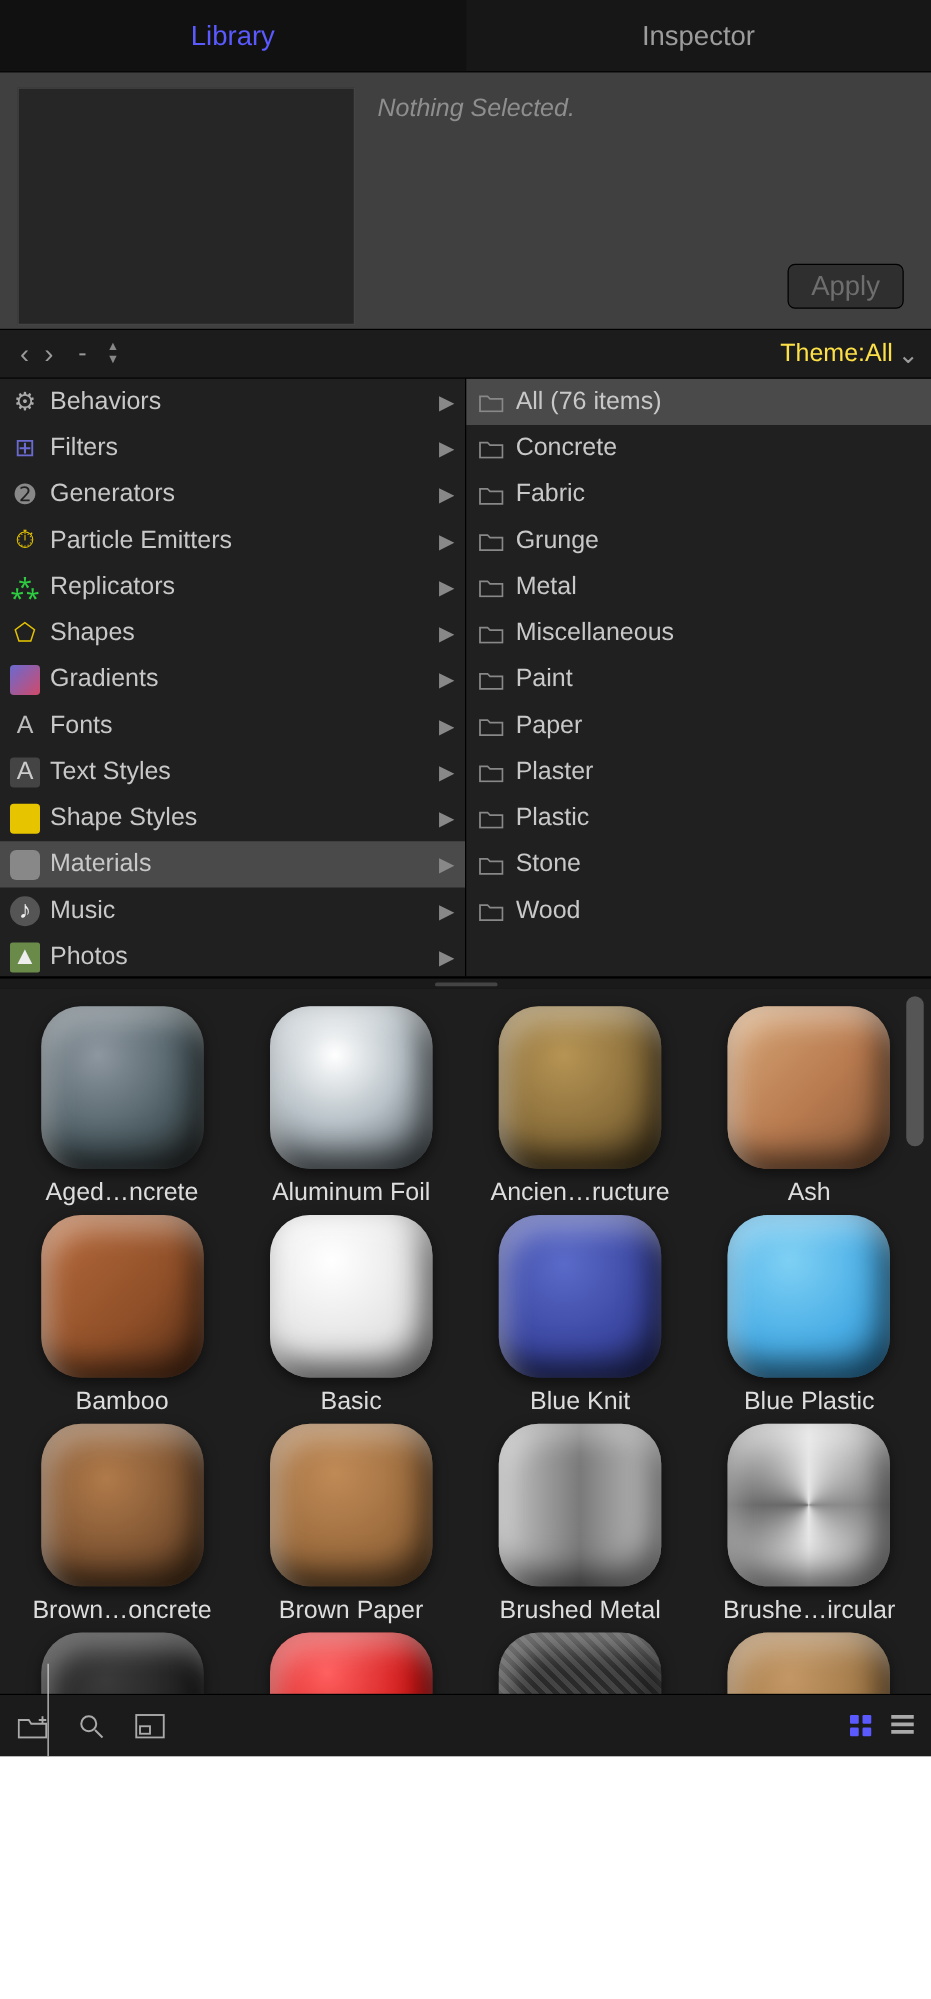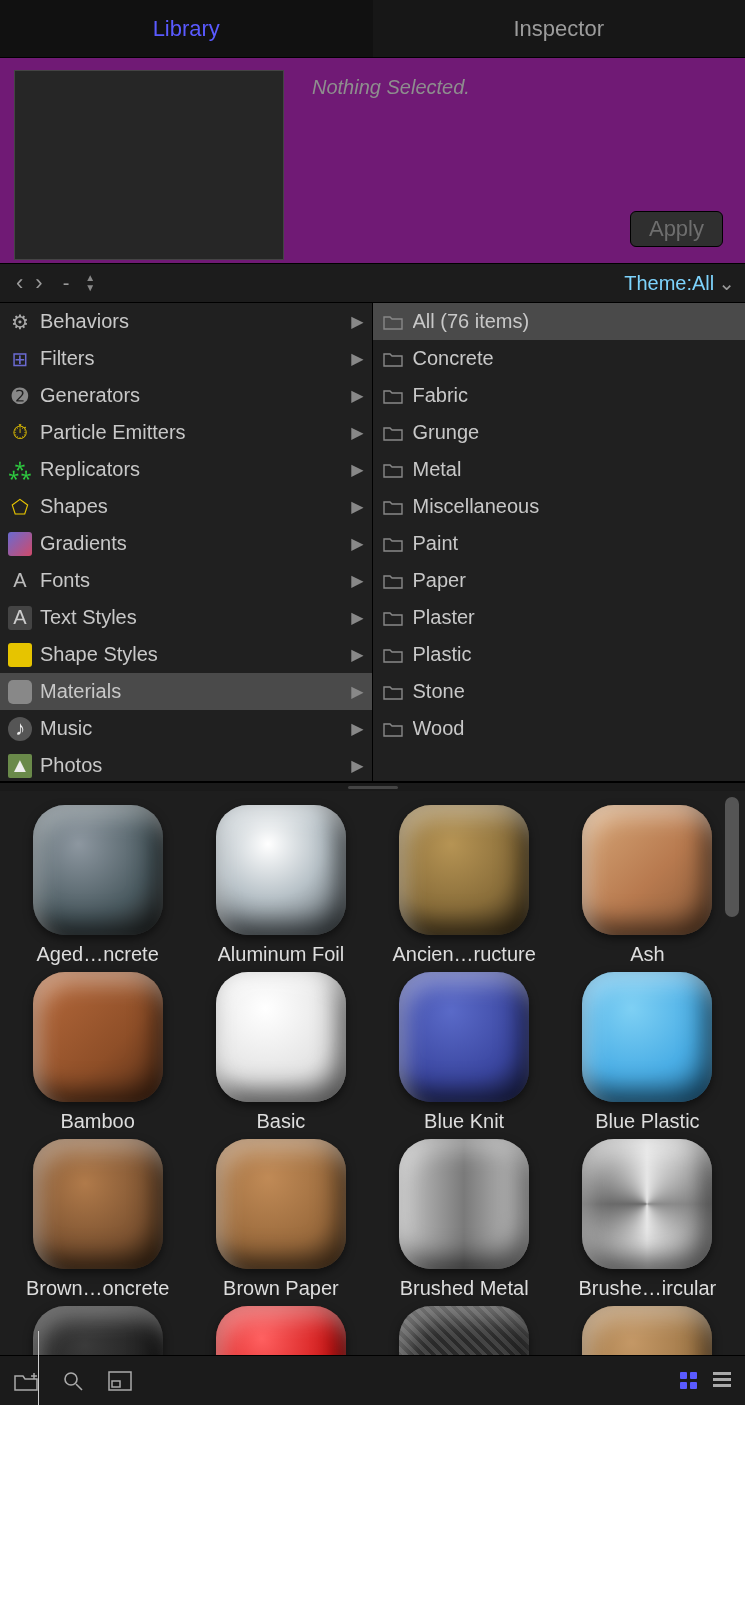--- a/index.html
+++ b/index.html
@@ -15,32 +15,32 @@
   *{box-sizing:border-box;font-family:-apple-system,"Helvetica Neue",Arial,sans-serif}
   body{margin:0;padding:0}
   .app{width:745px;height:1405px;background:#101010;display:flex;flex-direction:column;color:var(--txt0);font-size:20px;position:relative;overflow:hidden}
 
   
   .tabs{display:flex;height:58px;background:#171717;border-bottom:1px solid #000}
   .tab{flex:1;display:flex;align-items:center;justify-content:center;color:var(--txt1);font-size:22px;cursor:pointer}
   .tab.active{color:var(--accent);background:#111}
 
   
-  .preview{display:flex;gap:28px;padding:12px 14px;background:#701a75;height:205px;position:relative}
+  .preview{display:flex;gap:18px;padding:12px 14px;background:#404040;height:205px;position:relative}
   .preview .thumb{width:270px;height:190px;border:1px solid #444;background:#262626}
   .preview .status{color:#8e8e8e;font-style:italic;font-size:20px;margin-top:6px}
   .apply-btn{position:absolute;right:22px;bottom:16px;background:#2f2f2f;border:1px solid #000;border-radius:6px;padding:4px 18px;color:#6e6e6e;font-size:22px;cursor:default}
 
   
   .navbar{display:flex;align-items:center;height:40px;padding:0 10px;background:#1c1c1c;border-top:1px solid #000;border-bottom:1px solid #000;font-size:20px;color:#9a9a9a}
   .nav-arrow{padding:0 6px;cursor:pointer;color:#9a9a9a;font-size:22px}
   .stepper{margin-left:16px;display:flex;flex-direction:column;line-height:10px;font-size:10px;color:#888}
   .nav-dash{margin-left:14px}
   .nav-spacer{flex:1}
-  .theme{color:#7dd3fc}
+  .theme{color:#fde047}
   .chev{margin-left:4px}
 
   
   .cols{display:flex;height:480px;background:#202020;border-bottom:2px solid #000}
   .col{overflow:hidden}
   .col.left{width:50%;border-right:1px solid #000}
   .col.right{flex:1}
   .row{display:flex;align-items:center;height:37px;padding:0 8px;cursor:pointer;font-size:20px;color:var(--txt0);gap:8px}
   .row.sel{background:var(--sel)}
   .row .ico{width:24px;height:24px;display:flex;align-items:center;justify-content:center}

